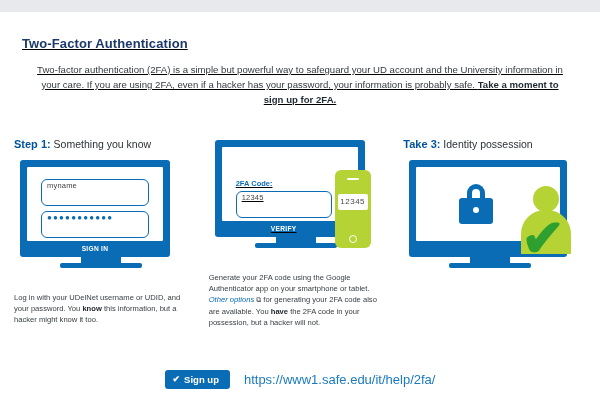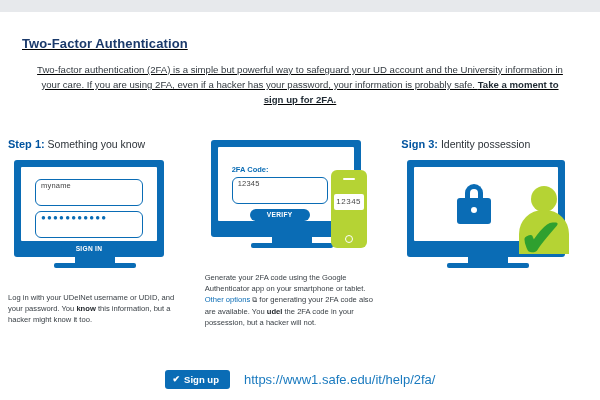--- a/index.html
+++ b/index.html
@@ -36,21 +36,21 @@
     font-size: 9.6px;
     line-height: 1.55;
     color: #333a40;
     max-width: 545px;
     text-align: center;
   }
   .intro p b { color: #1f2a33; font-weight: bold; }
 
   .steps {
     display: flex;
-    padding: 14px 14px 0 6px;
+    padding: 14px 14px 0 12px;
     gap: 10px;
   }
   .step {
     width: 190px;
     position: relative;
   }
   .step-head {
     font-size: 10.5px;
     color: #2b3137;
     margin: 0 0 8px 2px;
@@ -130,21 +130,21 @@
     color: #fff;
     font-size: 6.6px;
     font-weight: bold;
     text-align: center;
     line-height: 12px;
     letter-spacing: .3px;
   }
   
   .form2 {
     position: absolute;
-    left: 14px; top: 18px; right: 26px;
+    left: 14px; top: 32px; right: 26px; text-decoration: underline;
   }
   .form2 .flabel { font-weight: bold; font-size: 7.5px; color: #0a6cb5; margin-bottom: 3px;}
   .verify {
     margin: 5px auto 0 auto;
     width: 60px; height: 12px;
     background: #0a6cb5;
     border-radius: 6px;
     color: #fff;
     font-size: 6.6px;
     font-weight: bold;
@@ -238,21 +238,21 @@
   }
   
   .caption {
     font-size: 7.6px;
     line-height: 1.5;
     color: #3a4046;
     margin-top: 16px;
     padding: 0 4px 0 2px;
   }
   .caption b { font-weight: bold; color: #23282d; }
-  .caption a { color: #0a6cb5; text-decoration: none; }
+  .caption a { color: #0a6cb5; text-decoration: none; font-style: italic; }
   .ext { font-size: 7px; }
   
   .footer {
     position: absolute;
     left: 0; right: 0; bottom: 0;
     height: 42px;
     display: flex;
     align-items: center;
     justify-content: center;
     gap: 14px;
@@ -325,26 +325,26 @@
           </div>
         </div>
         <div class="stand"></div>
         <div class="base"></div>
         <div class="phone">
           <div class="phone-speaker"></div>
           <div class="phone-screen">12345</div>
           <div class="phone-dot"></div>
         </div>
       </div>
-      <div class="caption"><span>Generate your 2FA code using the Google Authenticator app on your smartphone or tablet. </span><a href="#">Other options</a><span class="ext">&nbsp;⧉</span><span> for generating your 2FA code also are available. You </span><b>udel</b><span> the 2FA code in your possession, but a hacker will not.</span></div>
+      <div class="caption"><span>Generate your 2FA code using the Google Authenticator app on your smartphone or tablet. </span><a href="#">Other options</a><span class="ext">&nbsp;⧉</span><span> for generating your 2FA code also are available. You </span><b>have</b><span> the 2FA code in your possession, but a hacker will not.</span></div>
     </div>
 
     <div class="step">
       <div class="step-head">
-        <span class="lbl">Sign 3:</span>
+        <span class="lbl">Take 3:</span>
         <span>Identity possession</span>
       </div>
       <div class="art">
         <div class="monitor wide">
           <div class="screen"></div>
           <div class="lock-shackle"></div>
           <div class="lock-body"></div>
           <div class="lock-key"></div>
         </div>
         <div class="stand"></div>

